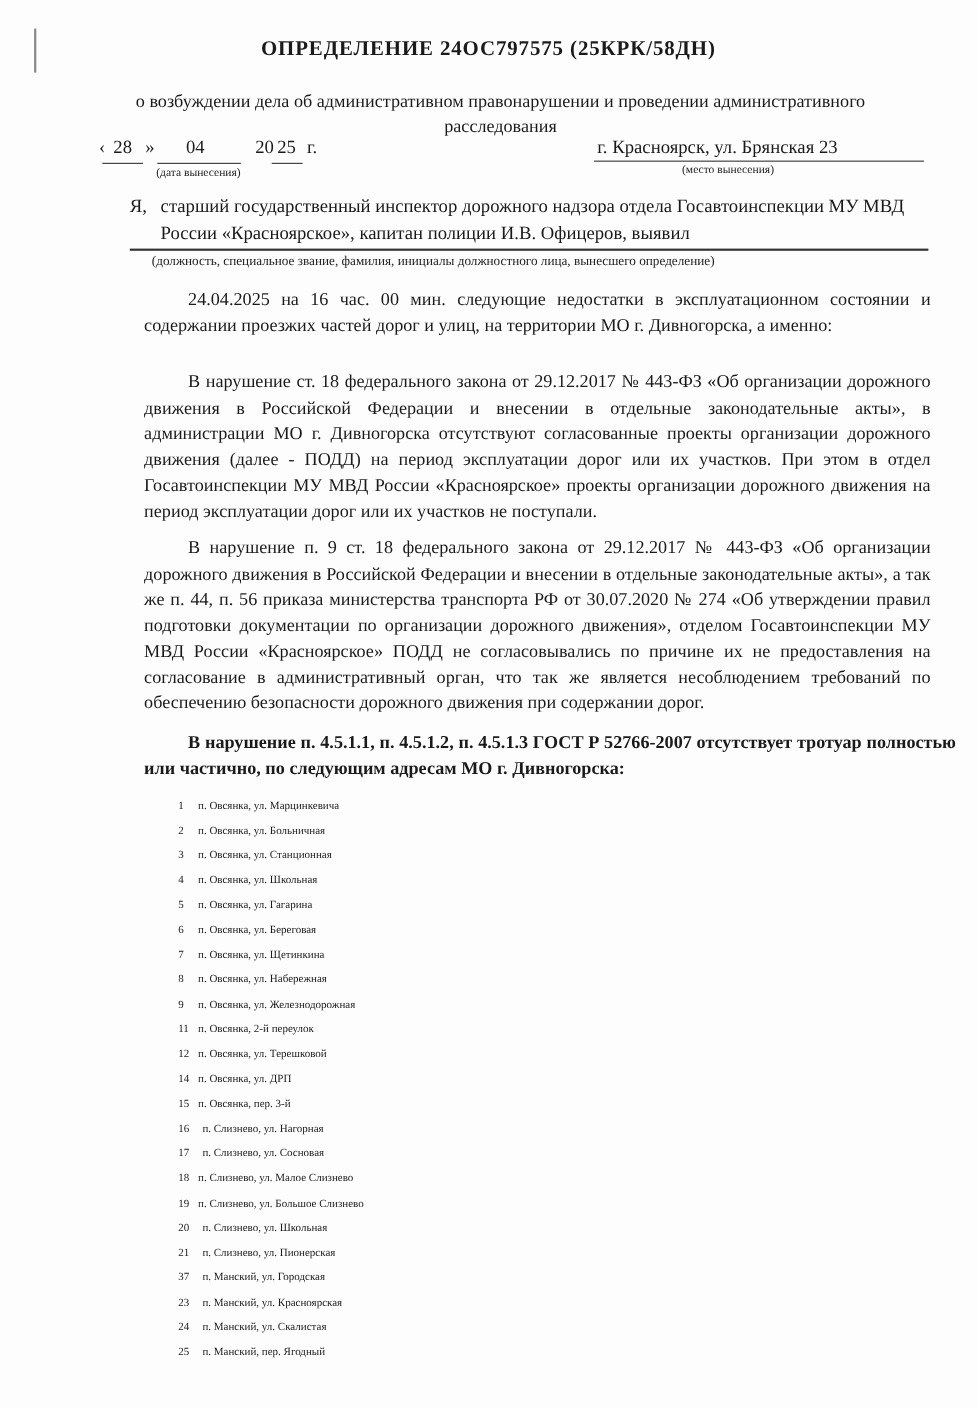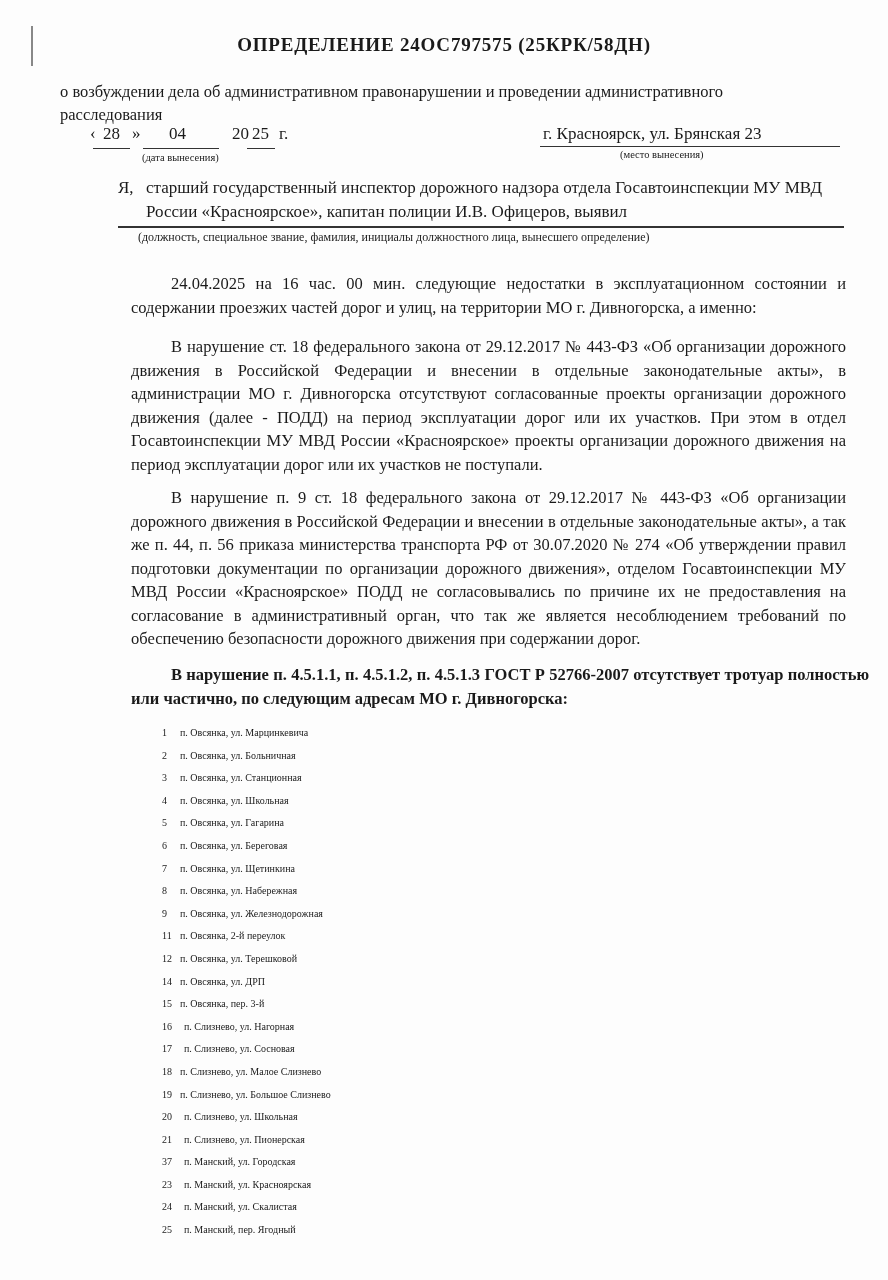--- a/index.html
+++ b/index.html
@@ -6,21 +6,21 @@
     body {
       width: 888px; height: 1280px; background: #fdfdfd; position: relative; overflow: hidden;
       font-family: "Liberation Serif", "DejaVu Serif", serif; color: #1a1a1a;
     }
     .margin-mark { position: absolute; left: 31px; top: 26px; width: 2px; height: 40px; background: #888; }
     .title {
       position: absolute; top: 34px; left: 0; width: 888px; text-align: center;
       font-weight: bold; font-size: 19px; letter-spacing: 0.8px;
     }
     .subtitle {
-      position: absolute; top: 80px; left: 60px; width: 790px; 
+      position: absolute; top: 80px; left: 60px; width: 790px; text-align: center;
       font-size: 16.5px; line-height: 23px;
     }
     .date-row { position: absolute; top: 124px; left: 90px; font-size: 17px; }
     .date-row span { position: absolute; white-space: nowrap; }
     .uline { position: absolute; height: 1px; background: #333; }
     .small-caption { position: absolute; font-size: 10.5px; color: #222; white-space: nowrap; }
     .place { position: absolute; top: 124px; left: 543px; font-size: 17px; white-space: nowrap; }
     .ya-block { position: absolute; top: 176px; left: 118px; width: 740px; font-size: 17px; line-height: 24px; }
     .ya-block .ya { position: absolute; left: 0; top: 0; }
     .ya-block .text { position: absolute; left: 28px; top: 0; width: 710px; }
@@ -63,21 +63,21 @@
 <div class="uline" style="left:540px;top:146px;width:300px"></div>
 <div class="small-caption" style="left:620px;top:149px">(место вынесения)</div>
 
 <div class="ya-block">
   <span class="ya">Я,</span>
   <div class="text">старший государственный инспектор дорожного надзора отдела Госавтоинспекции МУ МВД России «Красноярское», капитан полиции И.В. Офицеров, выявил</div>
 </div>
 <div class="uline" style="left:118px;top:226px;width:726px;height:1.5px"></div>
 <div class="small-caption" style="left:138px;top:230px;font-size:12px">(должность, специальное звание, фамилия, инициалы должностного лица, вынесшего определение)</div>
 
-<div class="para" style="top:272px">24.04.2025 на 16 час. 00 мин. следующие недостатки в эксплуатационном состоянии и содержании проезжих частей дорог и улиц, на территории МО г. Дивногорска, а именно:</div>
+<div class="para" style="top:260px">24.04.2025 на 16 час. 00 мин. следующие недостатки в эксплуатационном состоянии и содержании проезжих частей дорог и улиц, на территории МО г. Дивногорска, а именно:</div>
 <div class="para" style="top:335px">В нарушение ст. 18 федерального закона от 29.12.2017 № 443-ФЗ «Об организации дорожного движения в Российской Федерации и внесении в отдельные законодательные акты», в администрации МО г. Дивногорска отсутствуют согласованные проекты организации дорожного движения (далее - ПОДД) на период эксплуатации дорог или их участков. При этом в отдел Госавтоинспекции МУ МВД России «Красноярское» проекты организации дорожного движения на период эксплуатации дорог или их участков не поступали.</div>
 <div class="para" style="top:486px">В нарушение п. 9 ст. 18 федерального закона от 29.12.2017 № 443-ФЗ «Об организации дорожного движения в Российской Федерации и внесении в отдельные законодательные акты», а так же п. 44, п. 56 приказа министерства транспорта РФ от 30.07.2020 № 274 «Об утверждении правил подготовки документации по организации дорожного движения», отделом Госавтоинспекции МУ МВД России «Красноярское» ПОДД не согласовывались по причине их не предоставления на согласование в административный орган, что так же является несоблюдением требований по обеспечению безопасности дорожного движения при содержании дорог.</div>
 <div class="para bold" style="top:663px;left:131px">В нарушение п. 4.5.1.1, п. 4.5.1.2, п. 4.5.1.3 ГОСТ Р 52766-2007 отсутствует тротуар полностью или частично, по следующим адресам МО г. Дивногорска:</div>
 
 <div class="addr-list">
   <div class="addr-item"><span class="addr-num" style="width:18px">1</span><span>п. Овсянка, ул. Марцинкевича</span></div>
   <div class="addr-item"><span class="addr-num" style="width:18px">2</span><span>п. Овсянка, ул. Больничная</span></div>
   <div class="addr-item"><span class="addr-num" style="width:18px">3</span><span>п. Овсянка, ул. Станционная</span></div>
   <div class="addr-item"><span class="addr-num" style="width:18px">4</span><span>п. Овсянка, ул. Школьная</span></div>
   <div class="addr-item"><span class="addr-num" style="width:18px">5</span><span>п. Овсянка, ул. Гагарина</span></div>

